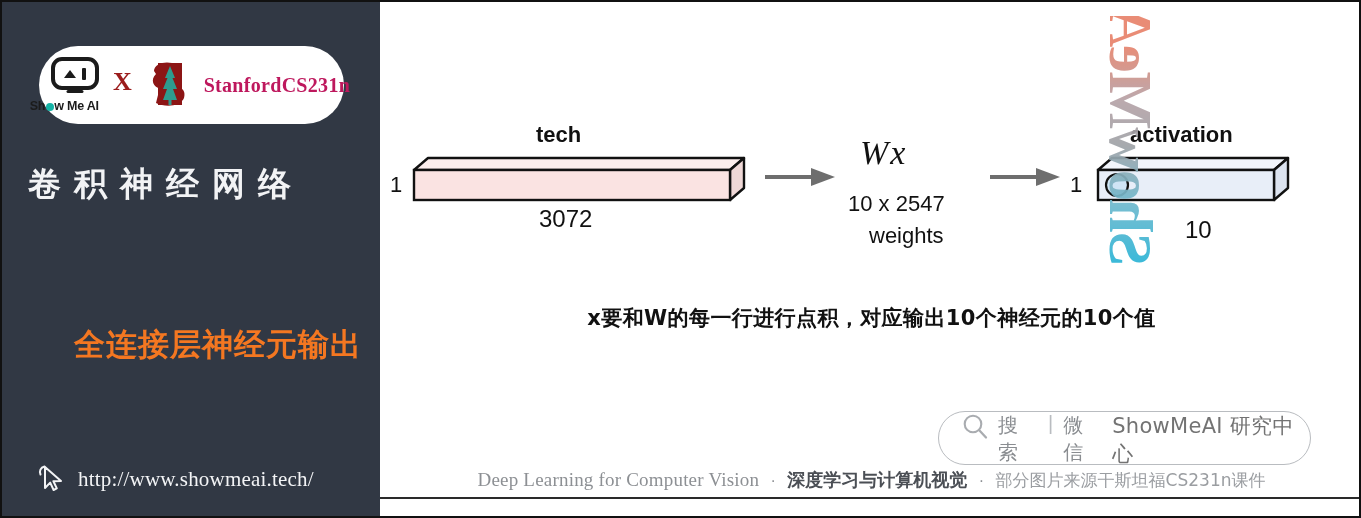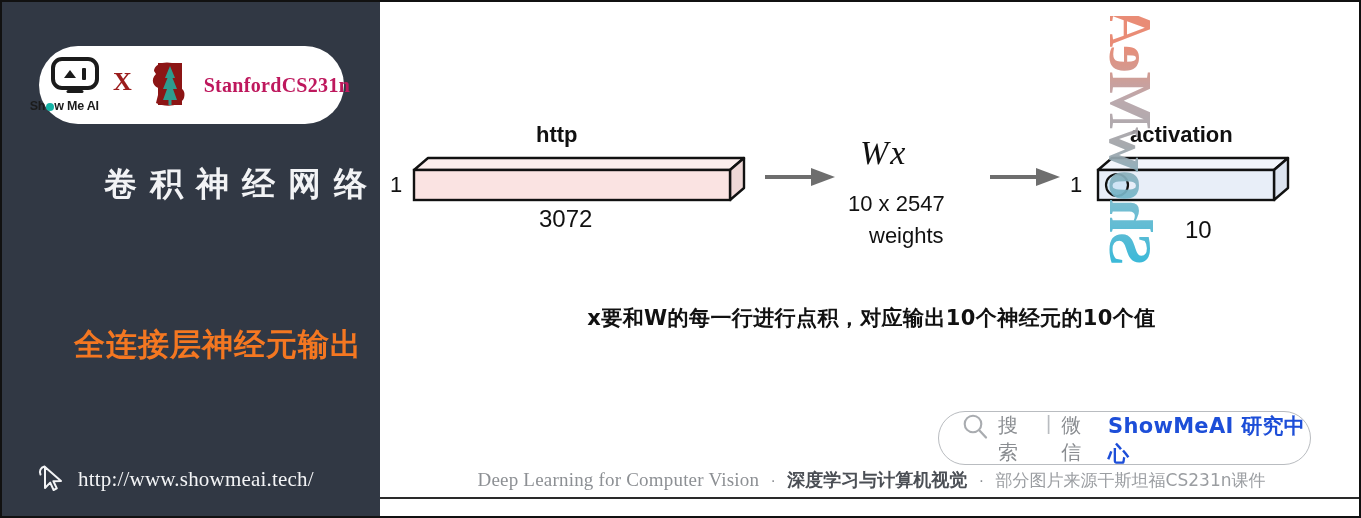--- a/index.html
+++ b/index.html
@@ -81,27 +81,28 @@
   .stanford-text{
     display:flex;flex-direction:row;line-height:1.12;
     font-family:"Liberation Serif","DejaVu Serif",serif;
     color:#be185d;font-weight:bold;font-size:20px;
     letter-spacing:.3px;
   }
 
   
   .course-title{
     position:absolute; left:0; top:160px; width:378px;
-    text-align:right;
+    text-align:left;
     color:#f2f3f5;
     font-size:33px;
     font-weight:bold;
     letter-spacing:13px;
     text-indent:13px;
     font-family:"DejaVu Sans","Liberation Sans",sans-serif;
+    padding-left:13px;
   }
   .topic-title{
     position:absolute; left:0; top:322px; width:432px;
     text-align:center;
     color:#F47721;
     font-size:31px;
     font-weight:bold;
     letter-spacing:1px;
     font-family:"DejaVu Sans","Liberation Sans",sans-serif;
   }
@@ -178,21 +179,21 @@
     box-sizing:border-box;
     gap:9px;
   }
   .search-ph{
     font-size:20px;color:#8a8d91;
     font-family:"DejaVu Sans","Liberation Sans",sans-serif;
     letter-spacing:.5px;
   }
   .search-div{color:#b9bcc0;font-size:20px;margin:0 1px;}
   .search-brand{
-    font-size:21px;font-weight:bold;color:#1d4ed8;
+    font-size:21px;font-weight:normal;color:#737373;
     font-family:"DejaVu Sans","Liberation Sans",sans-serif;
     letter-spacing:.3px;
   }
 
   
   .footer-rule{
     position:absolute; left:378px; bottom:17px; width:983px; height:1.6px;
     background:#2a2a2a;
   }
   .footer{
@@ -286,21 +287,21 @@
     <div class="diagram">
 
       <div class="box3d" style="left:26px; top:148px;">
         <svg width="340" height="62" viewBox="0 0 340 62">
           <polygon points="8,20 22,8 338,8 324,20" fill="#FBEDEC" stroke="#111" stroke-width="2.4" stroke-linejoin="round"></polygon>
           <polygon points="324,20 338,8 338,38 324,50" fill="#EFD8D7" stroke="#111" stroke-width="2.4" stroke-linejoin="round"></polygon>
           <rect x="8" y="20" width="316" height="30" fill="#FAE3E2" stroke="#111" stroke-width="2.4"></rect>
         </svg>
       </div>
 
-      <span class="lbl lbl-bold label-input">http</span>
+      <span class="lbl lbl-bold label-input">tech</span>
       <span class="lbl num-in-left">1</span>
       <span class="lbl num-in-bottom">3072</span>
 
       <span class="box3d" style="left:385px; top:162px;">
         <svg width="72" height="26" viewBox="0 0 72 26">
           <line x1="0" y1="13" x2="48" y2="13" stroke="#6E6E6E" stroke-width="4"></line>
           <polygon points="46,4 70,13 46,22" fill="#6E6E6E"></polygon>
         </svg>
       </span>
 

